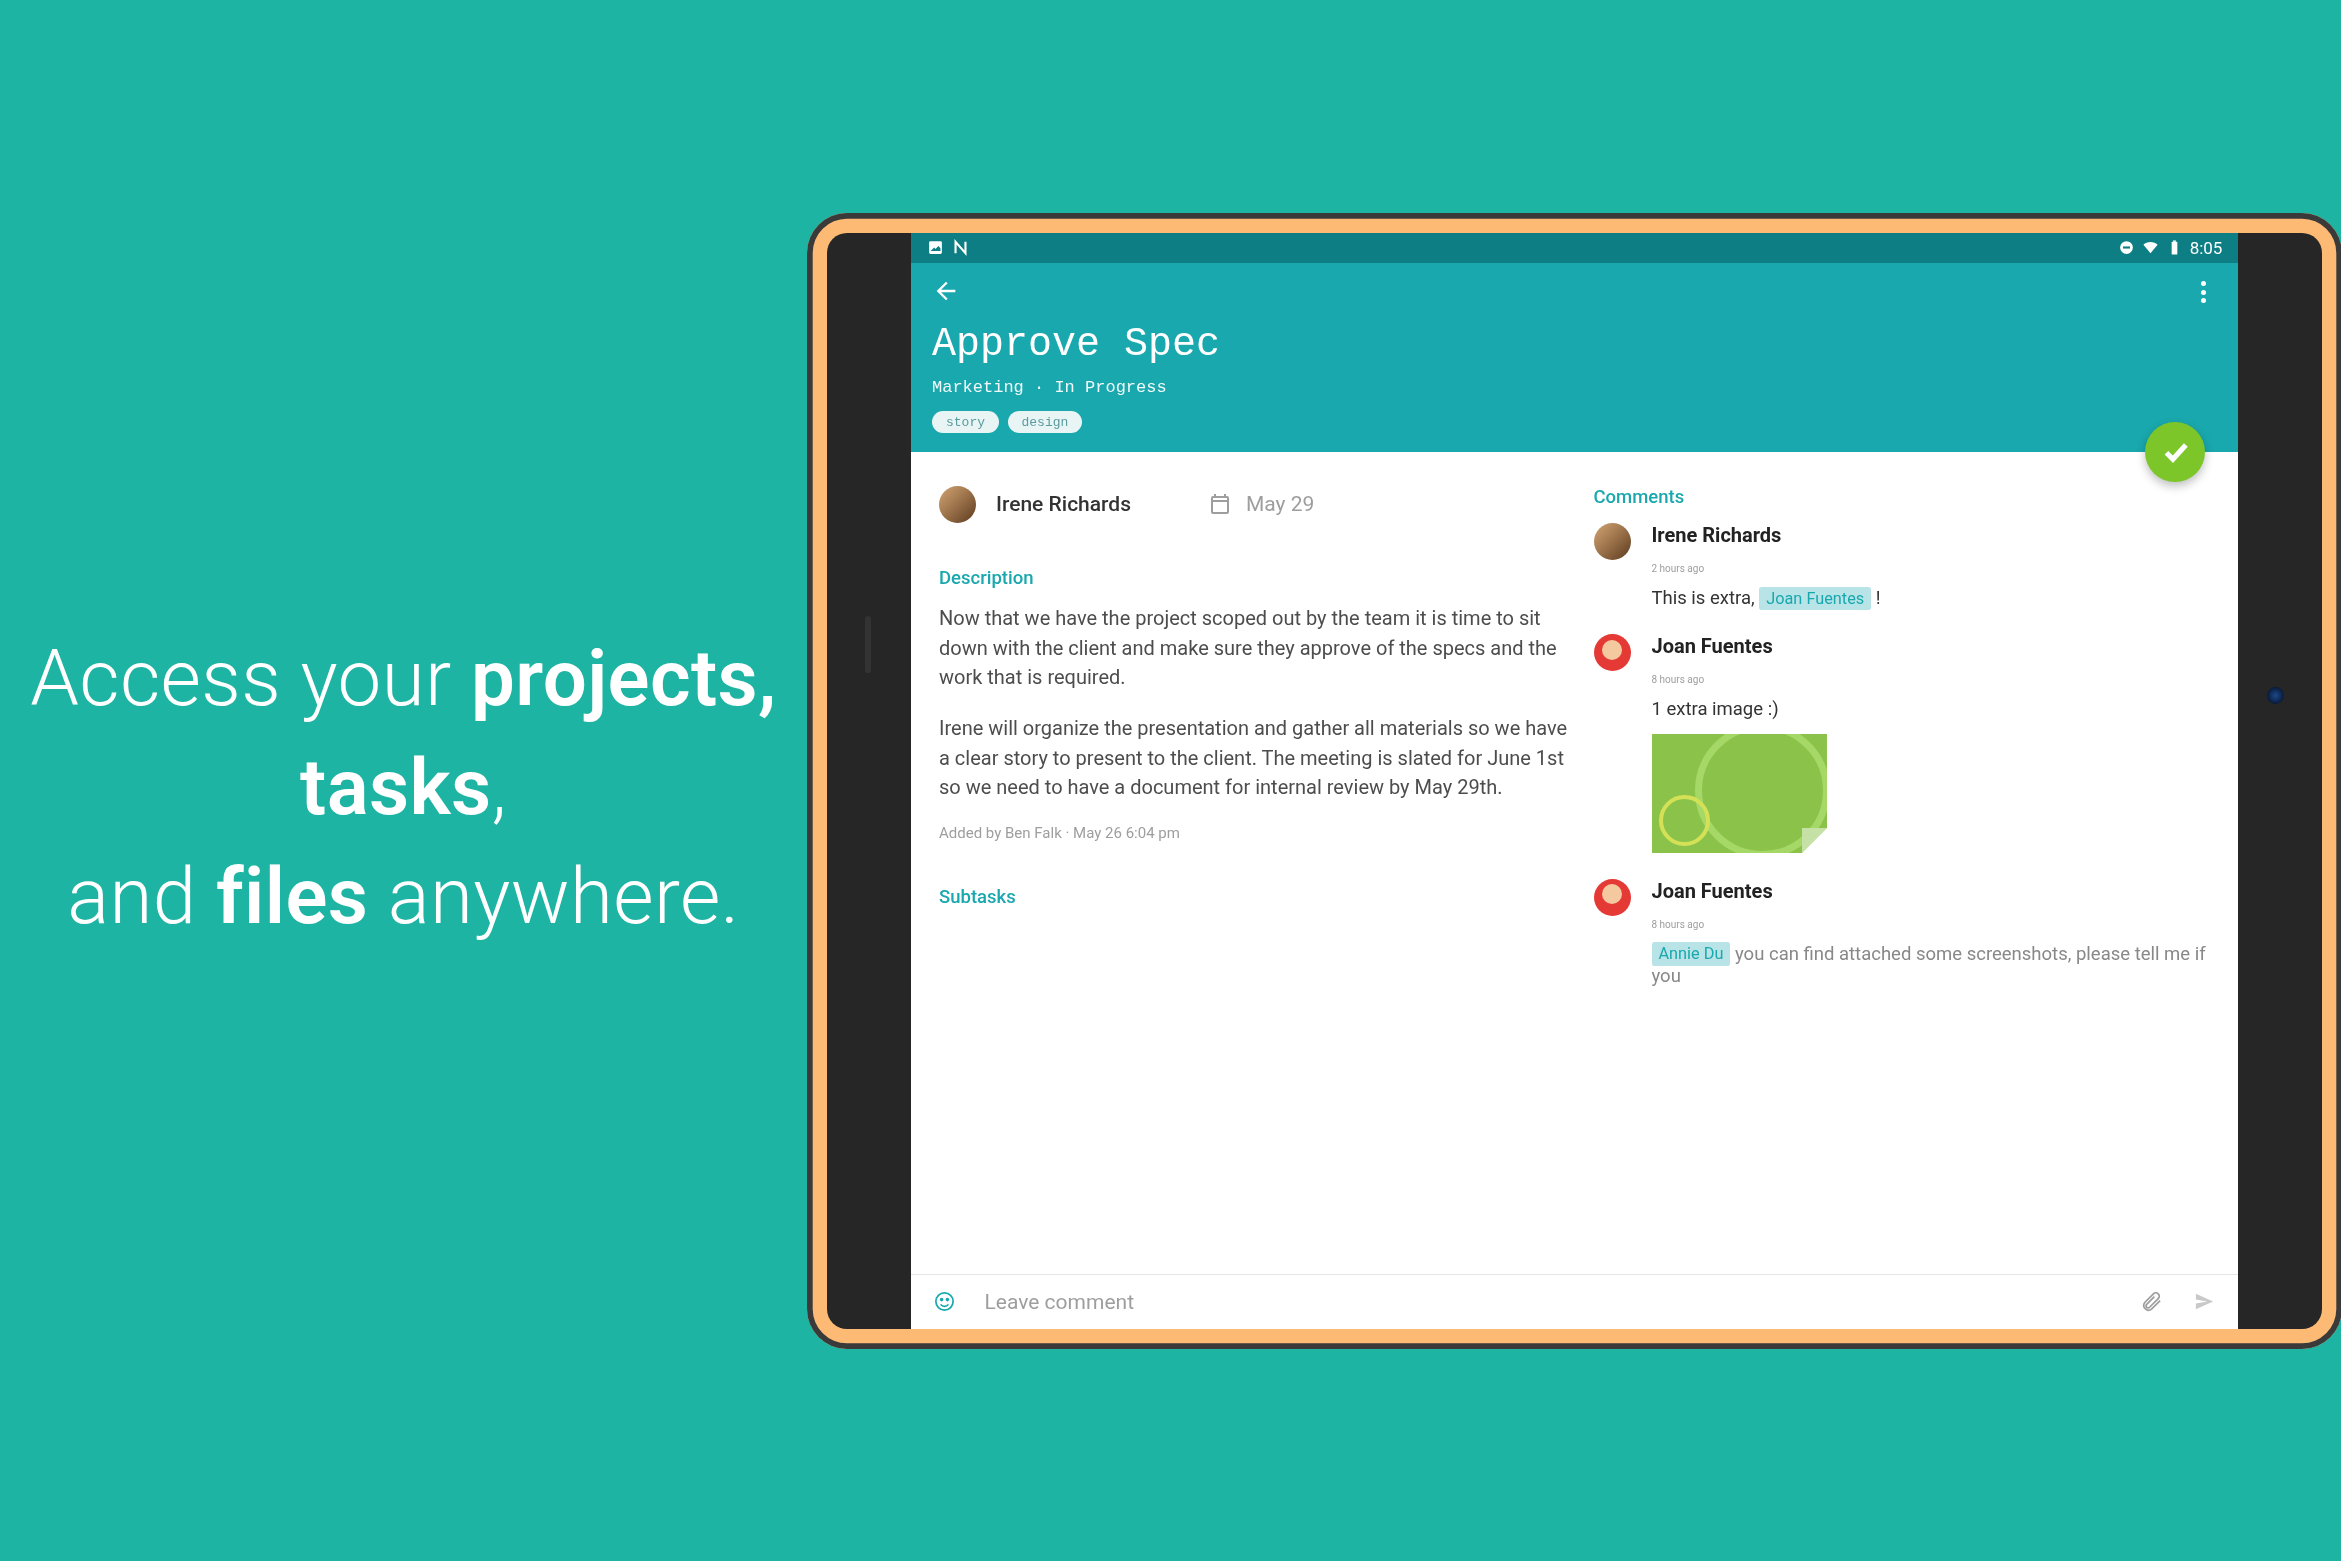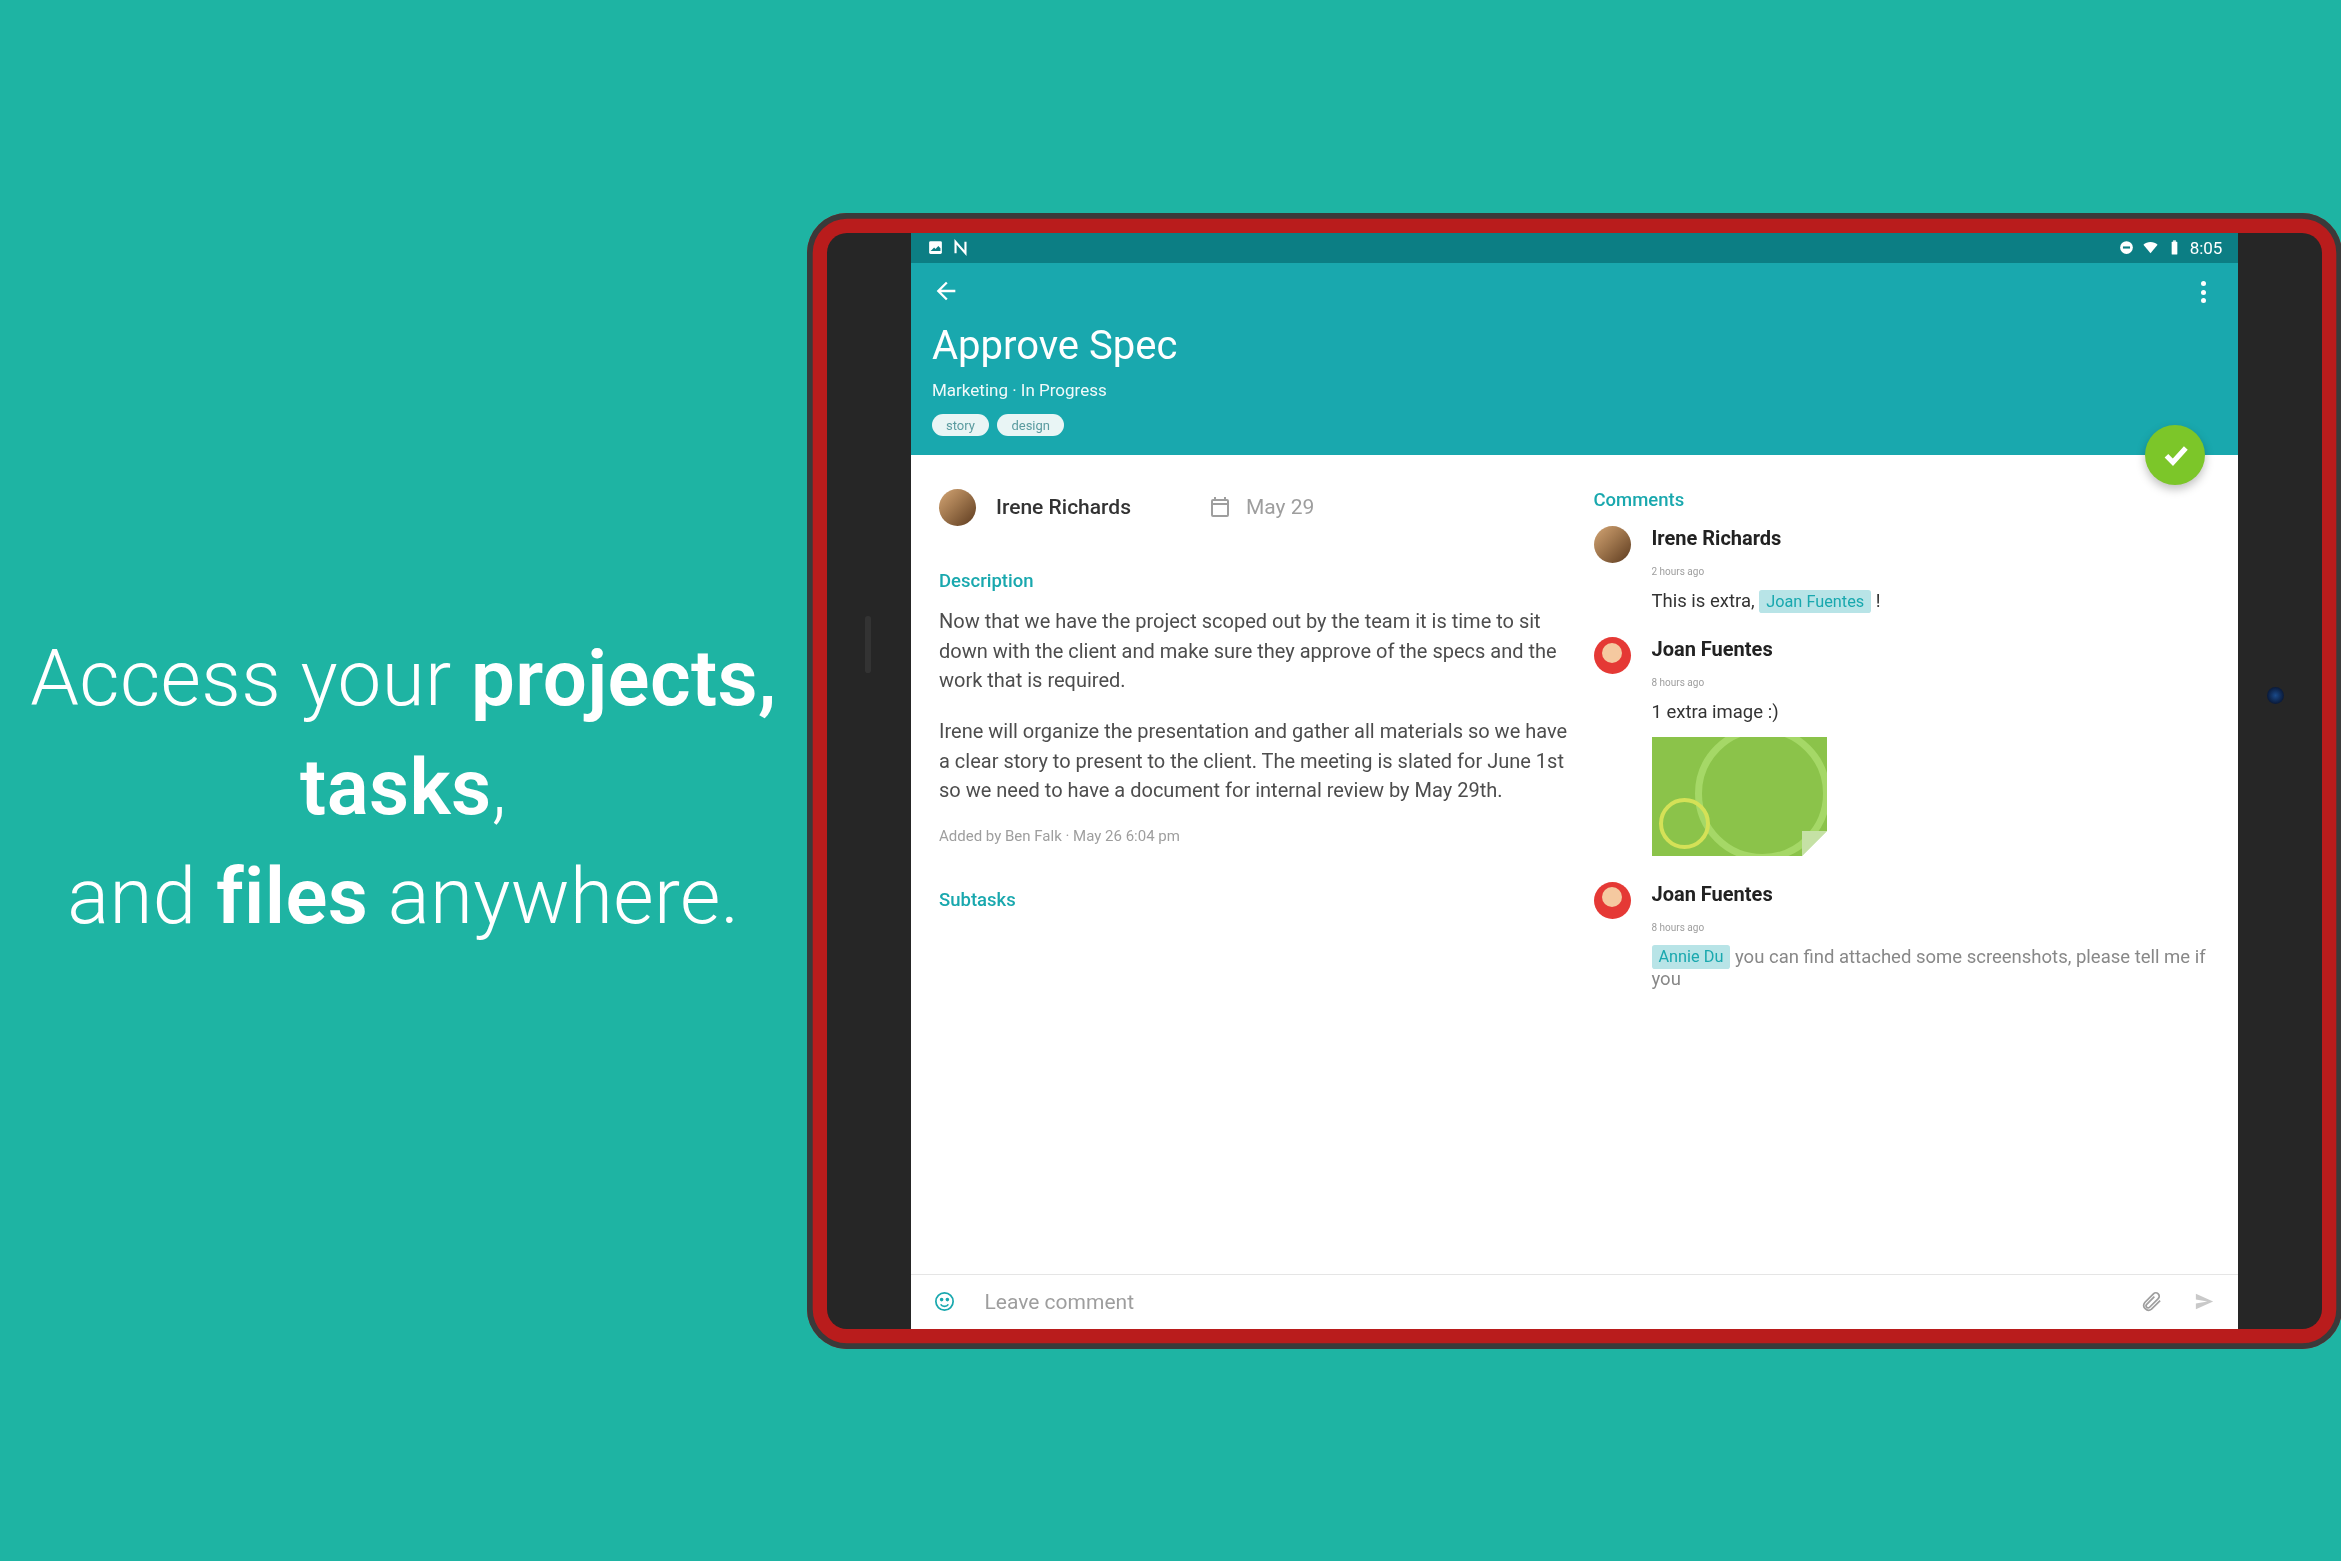--- a/index.html
+++ b/index.html
@@ -25,21 +25,21 @@
     line-height: 1.4;
     margin-top: 99px;
     margin-bottom: 85px;
     letter-spacing: 0.4px;
   }
   .headline b { font-weight: 600; }
 
   .tablet {
     width: 1625px;
     height: 1136px;
-    background: #b91c1c;
+    background: #fdba74;
     border-radius: 40px;
     padding: 20px;
     box-shadow: inset 0 0 0 5.7px #3a3a3a;
     position: relative;
   }
   .tablet-inner {
     width: 100%;
     height: 100%;
     background: #262626;
     border-radius: 20px;
@@ -92,20 +92,21 @@
   .sb-right { display: flex; gap: 7px; align-items: center; }
   .sb-ico { width: 17px; height: 17px; display: inline-flex; align-items: center; justify-content: center; }
   .sb-time { font-size: 17px; }
 
   
   .appbar {
     background: #19a8ae;
     color: #fff;
     padding: 15.6px 21px 18.5px 21px;
     position: relative;
+    font-family: Liberation Mono, monospace;
   }
   .appbar-top {
     display: flex;
     justify-content: space-between;
     align-items: center;
     height: 28px;
   }
   .back-arrow svg { width: 28px; height: 28px; fill: #fff; }
   .more-dots { width: 28px; display: flex; flex-direction: column; gap: 3.5px; align-items: center; }
   .more-dots span { width: 5px; height: 5px; background: #fff; border-radius: 50%; }

